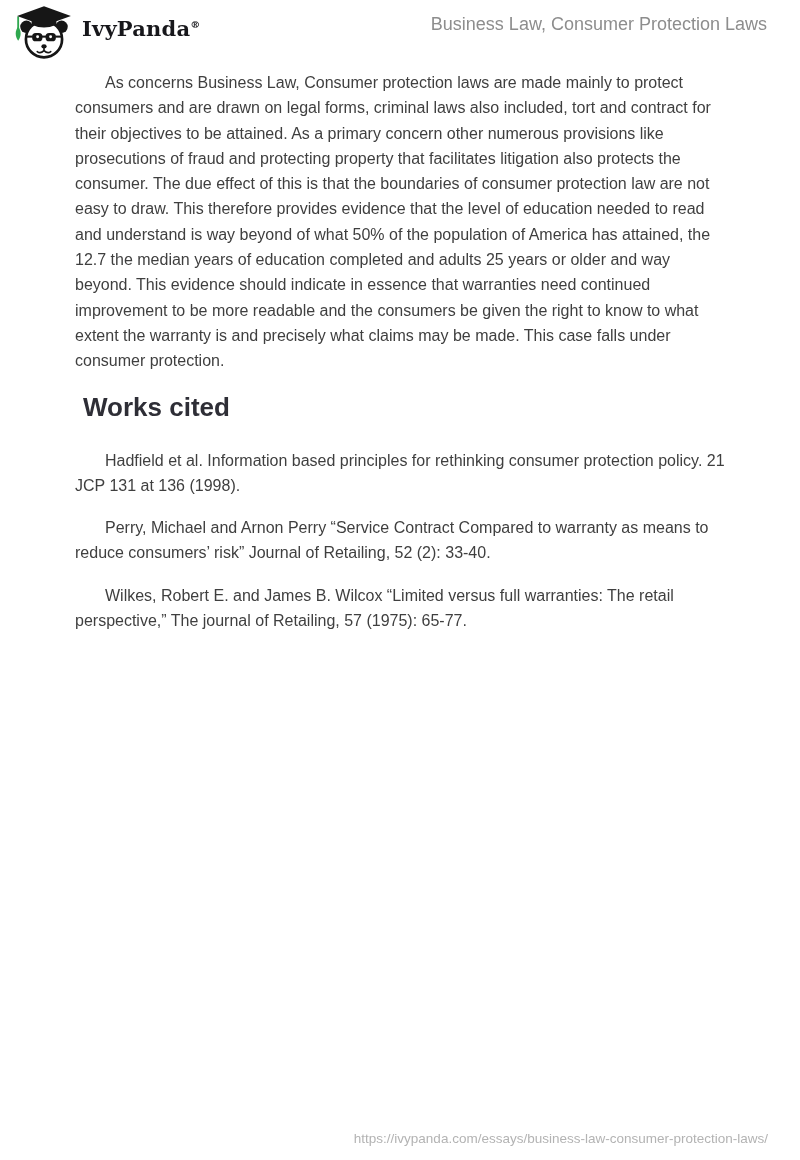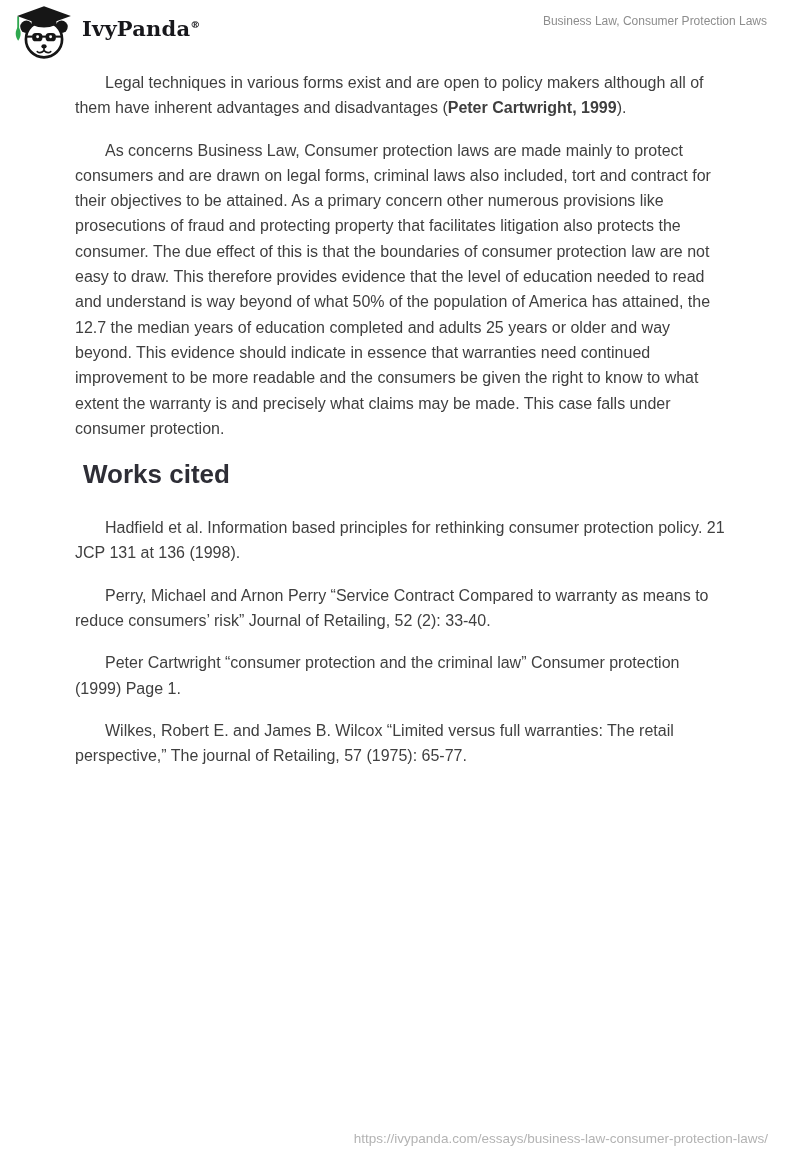--- a/index.html
+++ b/index.html
@@ -16,21 +16,21 @@
   .logo-icon { position: absolute; left: 13px; top: 5px; }
   .brand-name {
     position: absolute; left: 82px; top: 16px;
     font-family: "DejaVu Serif", serif;
     font-weight: 700; font-size: 21px; color: #17171b;
     letter-spacing: 0.2px;
   }
   .brand-name sup { font-size: 10px; font-weight: 700; }
   .doc-title {
     position: absolute; right: 33px; top: 14px;
-    font-size: 12px; color: #8d8d8d; margin-left: 16px;
+    font-size: 18px; color: #8d8d8d; margin-left: 16px;
   }
   
   .essay { position: absolute; left: 75px; top: 70px; width: 652px; }
   .body-p {
     margin: 0 0 17px 0;
     text-indent: 30px;
     font-size: 16px;
     line-height: 25.3px;
     color: #3f3f3f;
   }
@@ -77,28 +77,26 @@
       <circle cx="36.4" cy="30.6" r="1.4" fill="#ffffff"></circle>
 
       <ellipse cx="30" cy="40" rx="2.6" ry="2" fill="#161616"></ellipse>
       <path d="M30,42 L30,44 M30,44 Q26.5,47.5 23.5,45 M30,44 Q33.5,47.5 36.5,45" stroke="#161616" stroke-width="1.6" fill="none" stroke-linecap="round"></path>
     </svg>
     <div class="brand-name"><span>IvyPanda</span><sup>®</sup></div>
     <div class="doc-title">Business Law, Consumer Protection Laws</div>
   </div>
 
   <div class="essay">
-    <p class="body-p"><span>Legal techniques in various forms exist and are open to policy makers although all of them have inherent advantages and disadvantages (</span><span class="b">Peter Cartwright, 1999</span><span>).</span></p>
     <p class="body-p"><span>As concerns Business Law, Consumer protection laws are made mainly to protect consumers and are drawn on legal forms, criminal laws also included, tort and contract for their objectives to be attained. As a primary concern other numerous provisions like prosecutions of fraud and protecting property that facilitates litigation also protects the consumer. The due effect of this is that the boundaries of consumer protection law are not easy to draw. This therefore provides evidence that the level of education needed to read and understand is way beyond of what 50% of the population of America has attained, the 12.7 the median years of education completed and adults 25 years or older and way beyond. This evidence should indicate in essence that warranties need continued improvement to be more readable and the consumers be given the right to know to what extent the warranty is and precisely what claims may be made. This case falls under consumer protection.</span></p>
 
     <h2 class="works-cited-heading">Works cited</h2>
 
     <p class="body-p"><span>Hadfield </span><span class="i">et al</span><span>. Information based principles for rethinking consumer protection policy. 21 JCP 131 at 136 (1998).</span></p>
     <p class="body-p"><span>Perry, Michael and Arnon Perry “Service Contract Compared to warranty as means to reduce consumers’ risk” </span><span class="i">Journal of Retailing, 52</span><span> (2): 33-40.</span></p>
-    <p class="body-p"><span>Peter Cartwright “consumer protection and the criminal law” </span><span class="i">Consumer protection</span><span> (1999) Page 1.</span></p>
     <p class="body-p"><span>Wilkes, Robert E. and James B. Wilcox “Limited versus full warranties: The retail perspective,” </span><span class="i">The journal of Retailing, 57</span><span> (1975): 65-77.</span></p>
   </div>
 
   <div class="footer">
     <span>https://ivypanda.com/essays/business-law-consumer-protection-laws/</span>
   </div>
 
 </div>
 
 </body></html>

